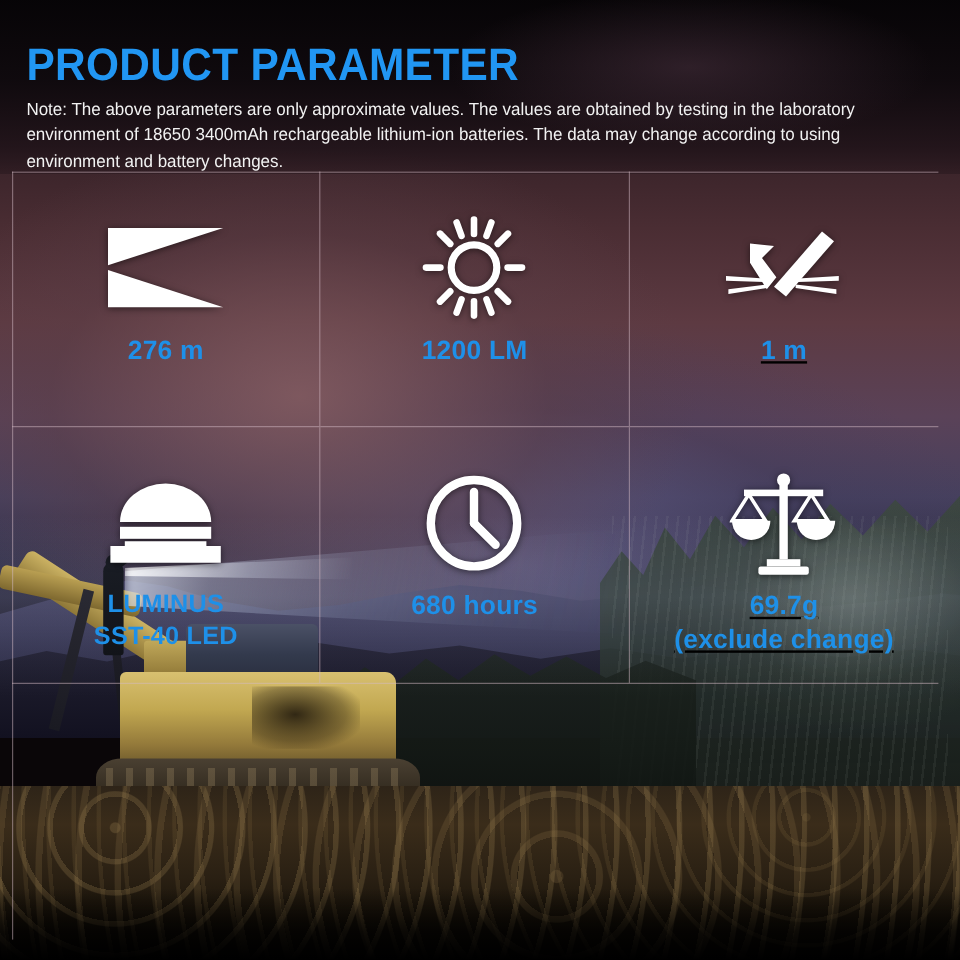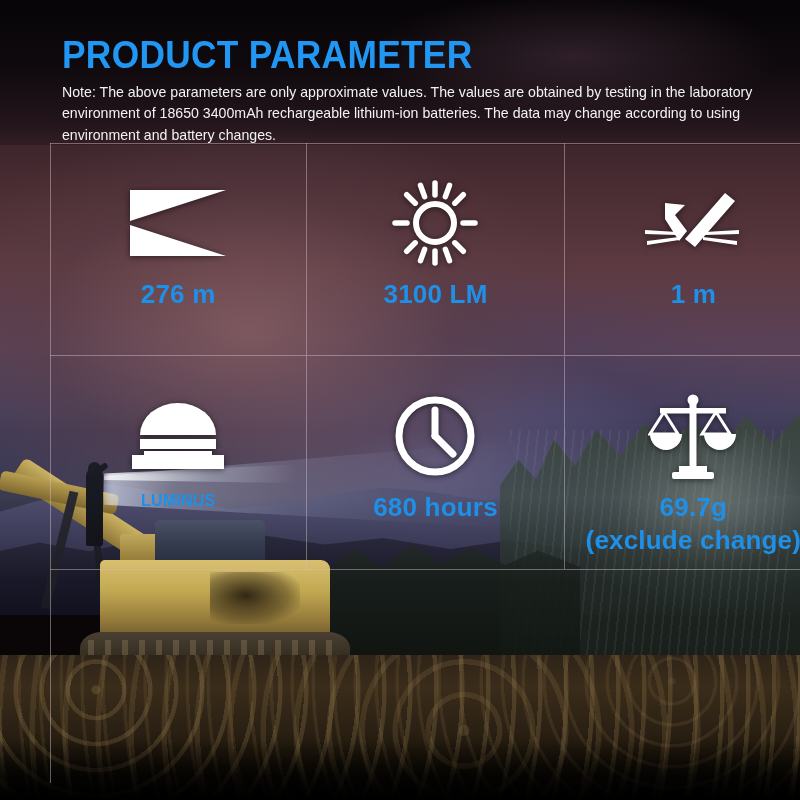--- a/index.html
+++ b/index.html
@@ -99,51 +99,51 @@
   .haze{position:absolute;left:0;top:430px;width:800px;height:150px;
        background:linear-gradient(180deg,rgba(170,175,205,0) 0%,rgba(170,178,208,.14) 45%,rgba(140,148,180,.07) 75%,rgba(0,0,0,0) 100%);}
 
   
   .header-shade{position:absolute;left:0;top:0;width:800px;height:145px;
        background:linear-gradient(180deg, rgba(6,4,6,.97) 0%, rgba(14,9,13,.95) 45%, rgba(30,18,24,.80) 85%, rgba(40,24,30,.55) 100%);}
   .header-glow{position:absolute;left:300px;top:0px;width:500px;height:140px;
        background:radial-gradient(ellipse 280px 90px at 55% 40%, rgba(86,58,74,.45) 0%, rgba(0,0,0,0) 72%);}
 
   
-  .fg{position:absolute;inset:0;margin-left:40px;}
+  .fg{position:absolute;inset:0;}
 
   .title{position:absolute;left:22px;top:36px;
        font-size:38px;font-weight:700;letter-spacing:.3px;
        font-family:"Liberation Sans Narrow","Liberation Sans",sans-serif;
        transform:scaleX(.93);transform-origin:left center;
        color:#2196f3;line-height:1;white-space:nowrap;}
 
   .note{position:absolute;left:22px;top:82px;width:712px;
        color:#f2f2f2;font-size:14.6px;line-height:1.46;font-weight:400;
        font-family:"Liberation Sans Narrow","Liberation Sans",sans-serif;
        transform:scaleX(.97);transform-origin:left top;}
 
   
   .grid{position:absolute;left:10px;top:143px;width:772px;height:640px;
        display:grid;grid-template-columns:1fr 1fr 1fr;grid-template-rows:1fr 1fr 1fr;}
   .cell{position:relative;border-right:1px solid rgba(212,186,196,.48);
         border-bottom:1px solid rgba(212,186,196,.48);
         display:flex;flex-direction:column;align-items:center;justify-content:flex-start;
         padding-top:26px;box-sizing:border-box;}
-  .grid .cell:nth-child(3n){border-right:none;}
+  .grid .cell:nth-child(3n){border-right:none;text-decoration:underline;}
   .grid .cell:nth-child(n+7){border-bottom:none;}
   .grid::before{content:"";position:absolute;left:0;top:0;width:100%;height:1px;
         background:rgba(212,186,196,.48);}
   .grid::after{content:"";position:absolute;left:0;top:0;width:1px;height:100%;
         background:rgba(212,186,196,.48);}
 
   .icon-wrap{height:108px;display:flex;align-items:center;justify-content:center;}
-  .label{margin-top:2px;color:#1e90e8;font-size:26px;font-weight:700;text-align:center;
+  .label{margin-top:2px;color:#1e90e8;font-size:22px;font-weight:700;text-align:center;
          line-height:1.18;letter-spacing:.2px;}
-  .label.two{font-size:16px;}
+  .label.two{font-size:21px;}
 
   .drop{filter:drop-shadow(0 1px 3px rgba(0,0,0,.55));}
 </style>
 </head>
 <body>
 
 <div id="page">
 
   <div class="bg">
     <div class="sky"></div>
@@ -209,21 +209,21 @@
               <line x1="64.8" y1="64.8" x2="73.3" y2="73.3"></line>
               <line x1="16.7" y1="73.3" x2="25.2" y2="64.8"></line>
               <line x1="64.8" y1="25.2" x2="73.3" y2="16.7"></line>
               <line x1="30.5" y1="7.4" x2="34.6" y2="18.6"></line>
               <line x1="55.4" y1="71.4" x2="59.5" y2="82.6"></line>
               <line x1="59.5" y1="7.4" x2="55.4" y2="18.6"></line>
               <line x1="34.6" y1="71.4" x2="30.5" y2="82.6"></line>
             </g>
           </svg>
         </div>
-        <div class="label">3100 LM</div>
+        <div class="label">1200 LM</div>
       </div>
 
       <div class="cell">
         <div class="icon-wrap">
           <svg class="drop" width="108" height="76" viewBox="0 0 108 76" aria-hidden="true">
 
             <polygon points="86,8 96,16 56,62 46,54" fill="#fff"></polygon>
 
             <polygon points="26,18 46,20 36,30 48,46 40,56 26,34" fill="#fff"></polygon>
 
@@ -239,20 +239,21 @@
 
       <div class="cell">
         <div class="icon-wrap">
           <svg class="drop" width="112" height="78" viewBox="0 0 112 78" aria-hidden="true">
             <path d="M18 38 A38 32 0 0 1 94 38 Z" fill="#fff"></path>
             <rect x="18" y="42" width="76" height="10" fill="#fff"></rect>
             <path d="M10 58 L22 58 L22 54 L90 54 L90 58 L102 58 L102 72 L10 72 Z" fill="#fff"></path>
           </svg>
         </div>
         <div class="label two">LUMINUS</div>
+        <div class="label two">SST-40 LED</div>
       </div>
 
 
 
       <div class="cell">
         <div class="icon-wrap">
           <svg class="drop" width="88" height="88" viewBox="0 0 88 88" aria-hidden="true">
             <circle cx="44" cy="44" r="36" fill="none" stroke="#fff" stroke-width="7"></circle>
             <line x1="44" y1="44" x2="44" y2="18" stroke="#fff" stroke-width="7" stroke-linecap="round"></line>
             <line x1="44" y1="44" x2="62" y2="62" stroke="#fff" stroke-width="7" stroke-linecap="round"></line>

